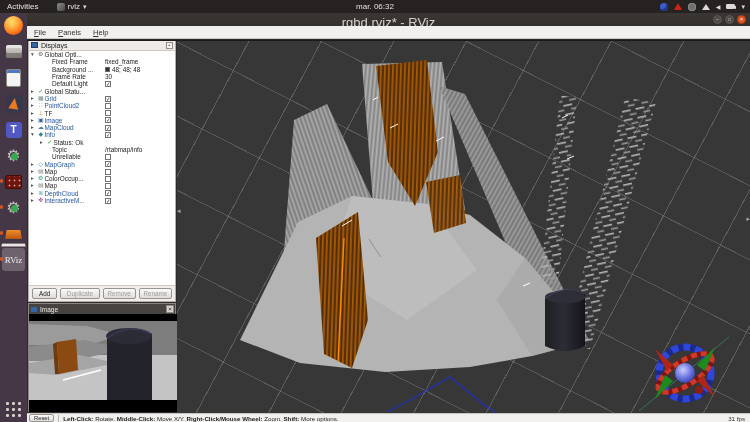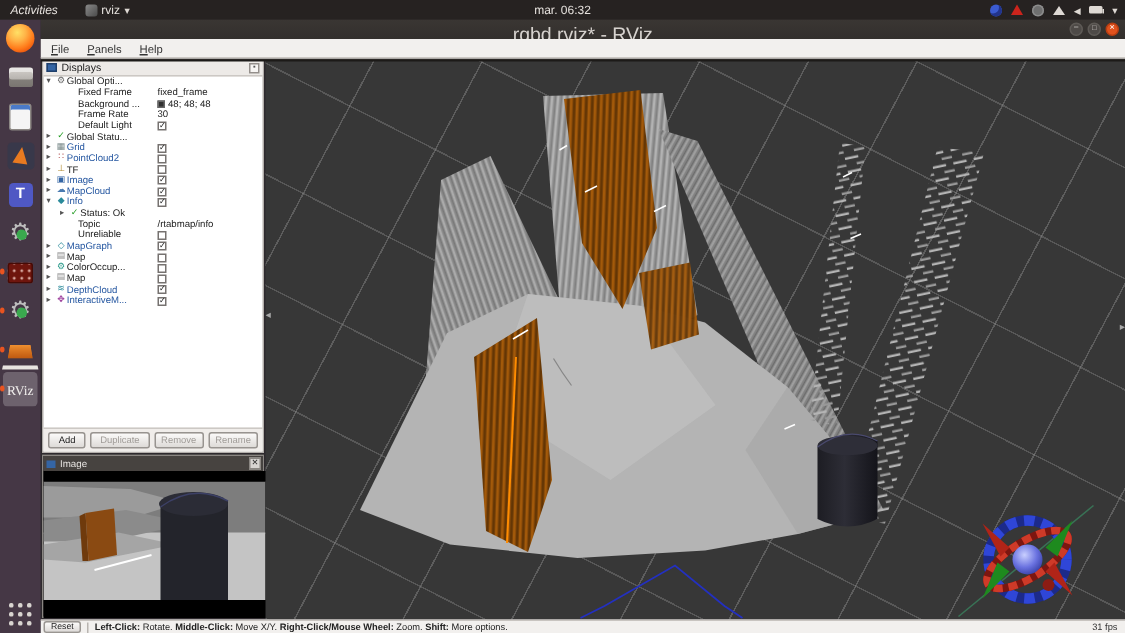--- a/index.html
+++ b/index.html
@@ -3,21 +3,21 @@
 <meta charset="utf-8">
 <style>
   * { box-sizing: border-box; margin: 0; padding: 0; }
   html,body { width:750px; height:422px; overflow:hidden; background:#000;
     font-family:"Liberation Sans", sans-serif; }
   #screen { position:relative; width:750px; height:422px; background:#2e2a2e; }
 
   
   #topbar { position:absolute; left:0; top:0; width:750px; height:13px;
     background:#262221; color:#e6e2de; font-size:8px; display:flex; align-items:center; z-index:30; }
-  #activities { margin-left:7px;font-style:italic; }
+  #activities { margin-left:7px; }
   #appmenu { display:flex; align-items:center; gap:3px; margin-left:18px; }
   .appmenu-ic { width:8px; height:8px; border-radius:2px;
     background:linear-gradient(135deg,#8a8a8a,#4a4a4a); }
   #clock { position:absolute; left:50%; transform:translateX(-50%); }
   #tray { position:absolute; right:5px; top:0; height:13px; display:flex; align-items:center; gap:6px; }
   .ti { display:inline-block; position:relative; }
   .ti-blue { width:8px; height:8px; border-radius:50%; background:#3b5bd0;
     box-shadow:inset -2px -2px 0 #22348c; }
   .ti-alert { width:0; height:0; border-left:4px solid transparent; border-right:4px solid transparent;
     border-bottom:7px solid #cc241c; }

